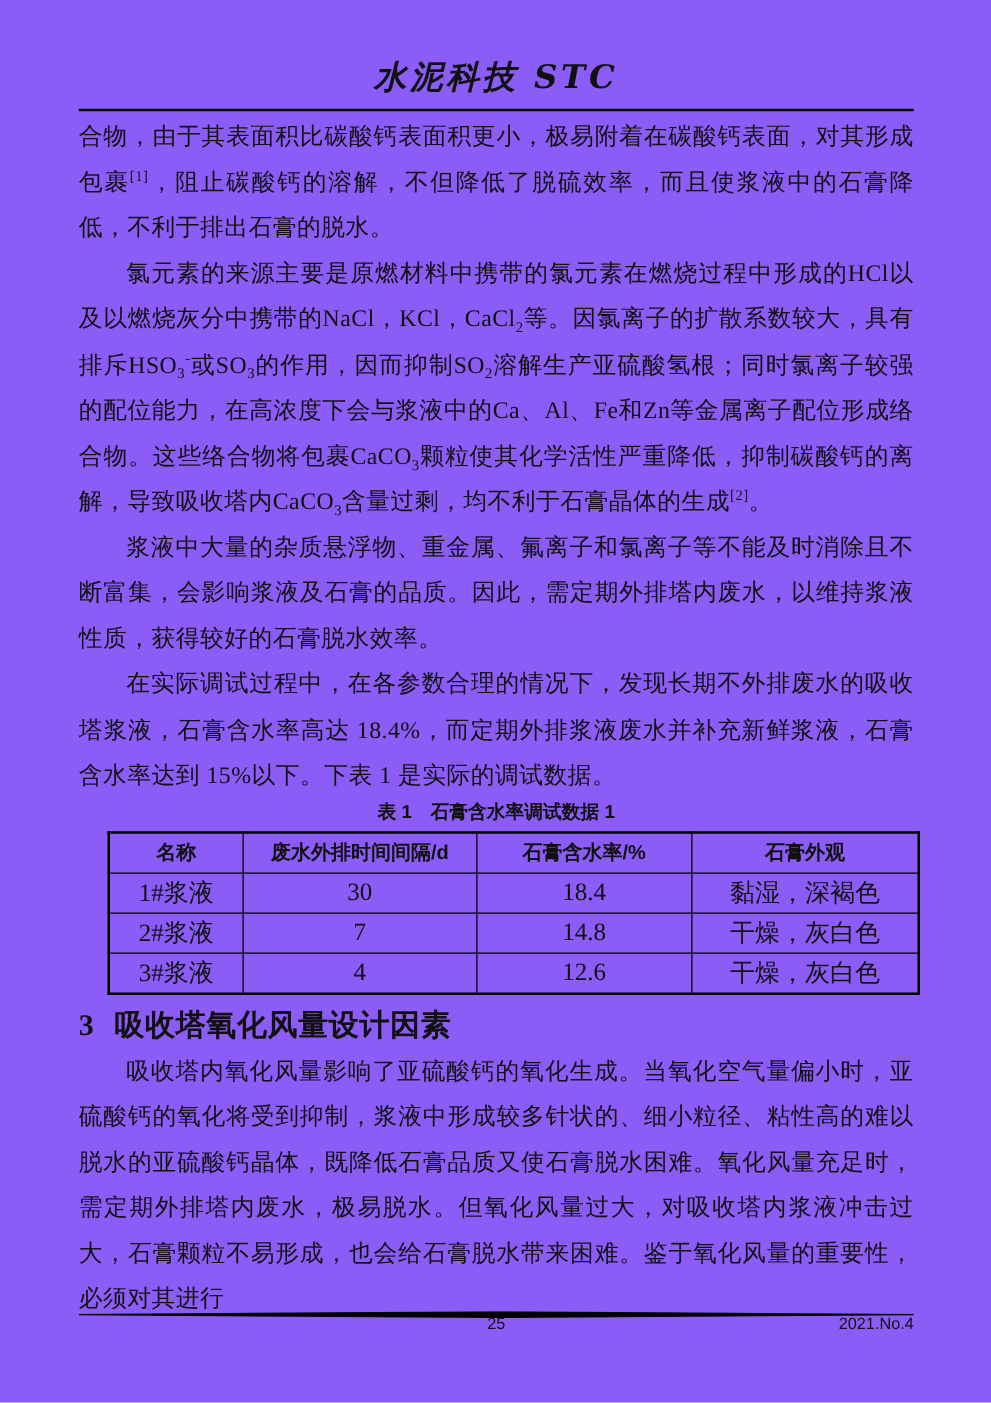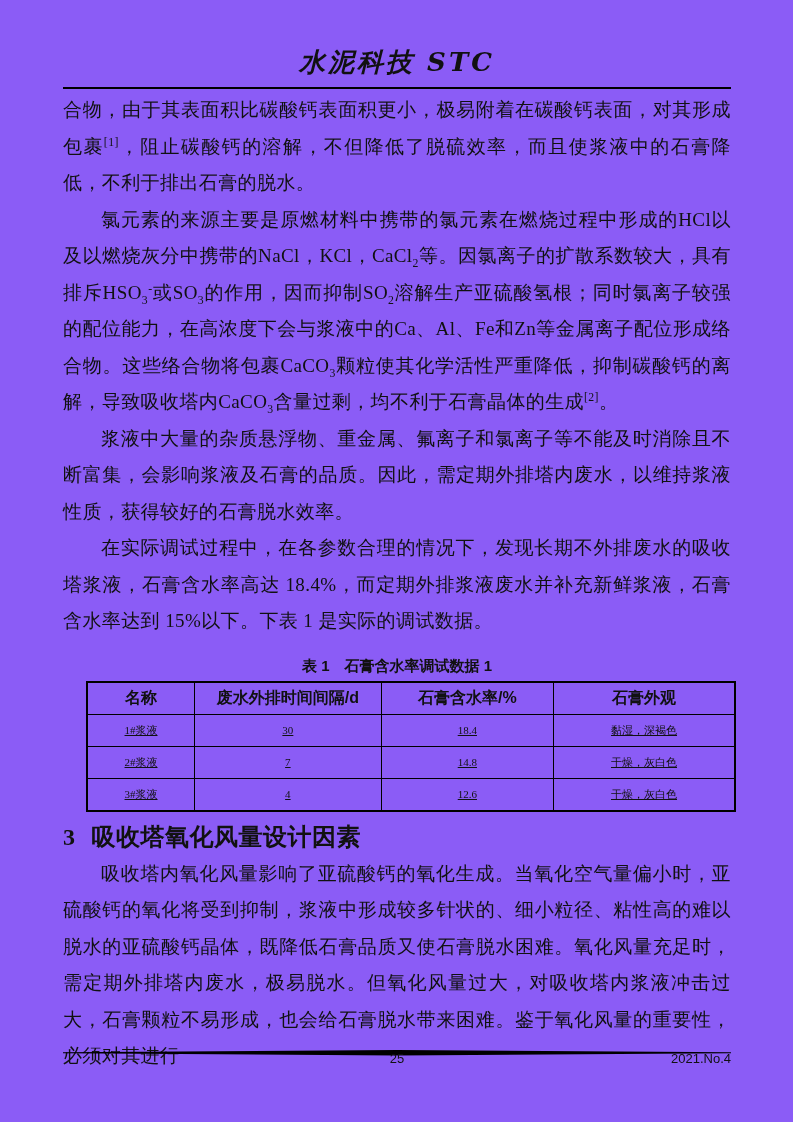--- a/index.html
+++ b/index.html
@@ -41,21 +41,21 @@
   sup { font-size:0.62em; line-height:0; }
   sub { font-size:0.62em; line-height:0; }
 
   
   .table-caption {
     text-align:center;
     font-family:"Liberation Sans","DejaVu Sans",sans-serif;
     font-weight:600;
     font-size:15px;
     line-height:20px;
-    margin:16px 0 5px 0;
+    margin:0 0 5px 0;
   }
   table.data {
     border-collapse:collapse;
     table-layout:fixed;
     width:650px;
     margin-left:23px;
     border:2px solid #000;
   }
   table.data th, table.data td {
     border:1px solid #000;
@@ -64,22 +64,21 @@
     height:31px;
     padding:0 2px;
   }
   table.data th {
     font-family:"Liberation Sans","DejaVu Sans",sans-serif;
     font-weight:bold;
     font-size:16px;
   }
   table.data td {
     font-family:"Liberation Serif","DejaVu Serif",serif;
-    font-size:11px;
-    text-decoration:underline;
+    font-size:20px;
   }
   col.c1{width:16.6%} col.c2{width:28.8%} col.c3{width:26.6%} col.c4{width:28%}
 
   
   .section-heading {
     margin:11px 0 5px 0;
     font-family:"Liberation Sans","DejaVu Sans",sans-serif;
     font-weight:bold;
     font-size:24px;
     line-height:28px;

